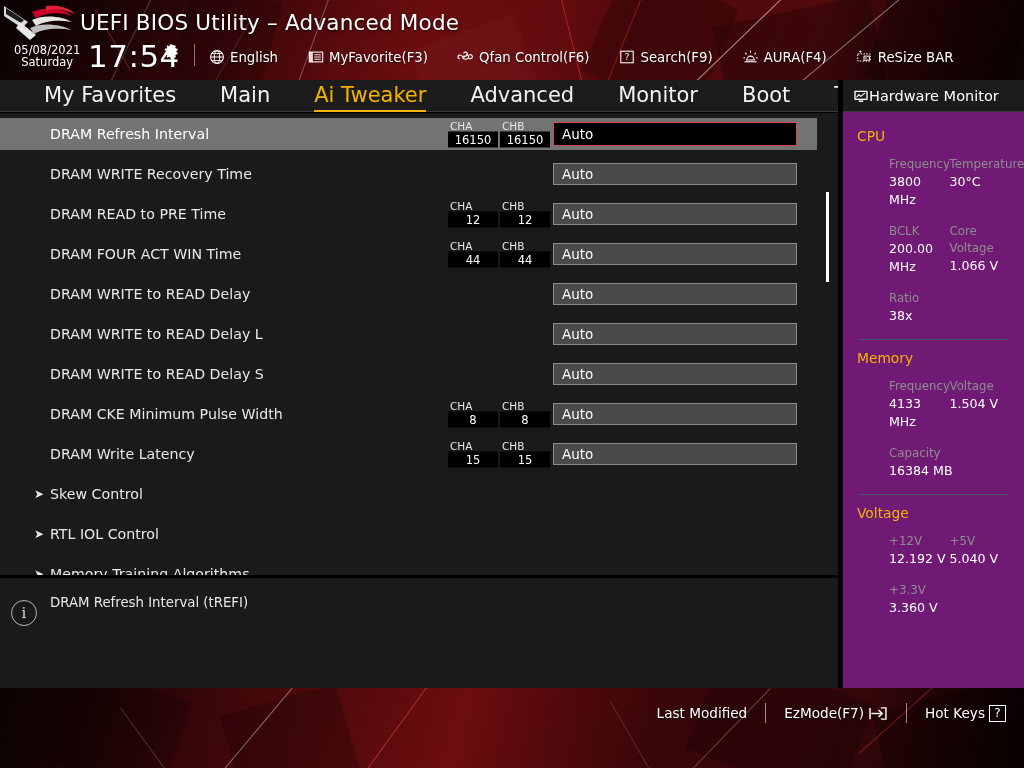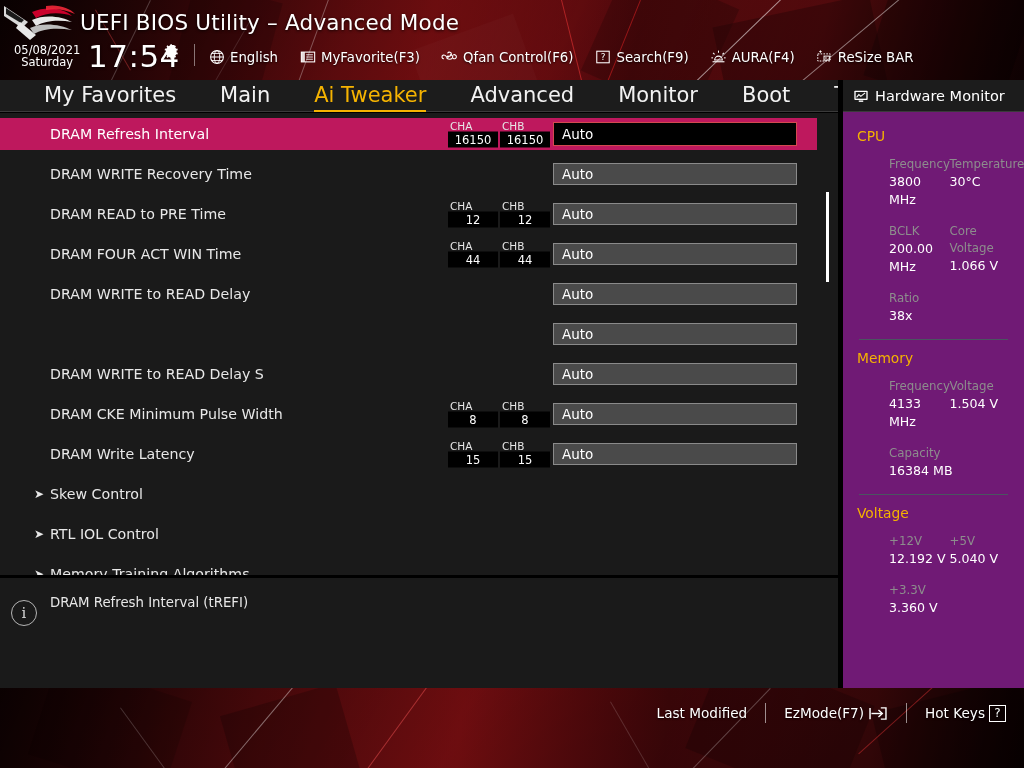--- a/index.html
+++ b/index.html
@@ -52,21 +52,21 @@
   .gear-btn {
     position: absolute; left: 163px; top: 43px; width: 17px; height: 17px;
     cursor: pointer;
   }
   .hdr-sep {
     position: absolute; top: 44px; width: 1px; height: 22px;
     background: rgba(255,255,255,.45);
   }
 
   .toolbar { position: absolute; left: 208px; top: 45px; height: 24px;
-             display: flex; align-items: center; gap: 5px; }
+             display: flex; align-items: center; gap: 13px; }
   .tool {
     display: flex; align-items: center; gap: 5px;
     color: #fff; font-size: 13.3px; white-space: nowrap;
     margin-right: 16px; cursor: pointer;
     text-shadow: 0 1px 2px rgba(0,0,0,.75);
   }
   .tool .ti { display: inline-flex; align-items: center; justify-content: center;
               width: 17px; height: 17px; flex: none; }
 
   
@@ -84,34 +84,34 @@
   .tab.active { color: #f5b301; }
   .tab.active::after {
     content: ""; position: absolute; left: 0; right: 0; bottom: -3px;
     height: 2px; background: #f5b301;
   }
 
   
   .hw-head {
     position: absolute; left: 843px; top: 80px; width: 181px; height: 32px;
     background: #1c1c1c; border-bottom: 1px solid #3a3a3a;
-    display: flex; align-items: center; gap: 6px; padding-left: 10px;
+    display: flex; align-items: center; gap: 0; padding-left: 10px;
     color: #fff; font-size: 14.5px;
   }
 
   
   .content {
     position: absolute; left: 0; top: 113px; width: 838px; height: 462px;
     background: #1a1a1a; overflow: hidden;
   }
   .row {
     position: absolute; left: 0; width: 817px; height: 32px;
     display: flex; align-items: center;
   }
-  .row.selected { background: #be185d; }
+  .row.selected { background: #737373; }
   .row.selected .row-label { color: #ffffff; }
   .row-label {
     position: absolute; left: 50px; top: 50%; transform: translateY(-50%);
     font-size: 14.2px; color: #e8e8e8; white-space: nowrap;
   }
   .sub-arrow {
     position: absolute; left: 34px; top: 50%; transform: translateY(-50%);
     color: #e8e8e8; font-size: 12px; line-height: 1;
   }
 
@@ -410,20 +410,21 @@
           <div class="clab">CHB</div>
           <div class="cval">44</div>
         </div>
         <div class="field">Auto</div>
       </div>
       <div class="row" style="top: 165px;">
         <span class="row-label">DRAM WRITE to READ Delay</span>
         <div class="field">Auto</div>
       </div>
       <div class="row" style="top: 205px;">
+        <span class="row-label">DRAM WRITE to READ Delay L</span>
         <div class="field">Auto</div>
       </div>
       <div class="row" style="top: 245px;">
         <span class="row-label">DRAM WRITE to READ Delay S</span>
         <div class="field">Auto</div>
       </div>
       <div class="row" style="top: 285px;">
         <span class="row-label">DRAM CKE Minimum Pulse Width</span>
         <div class="chan cha">
           <div class="clab">CHA</div>

